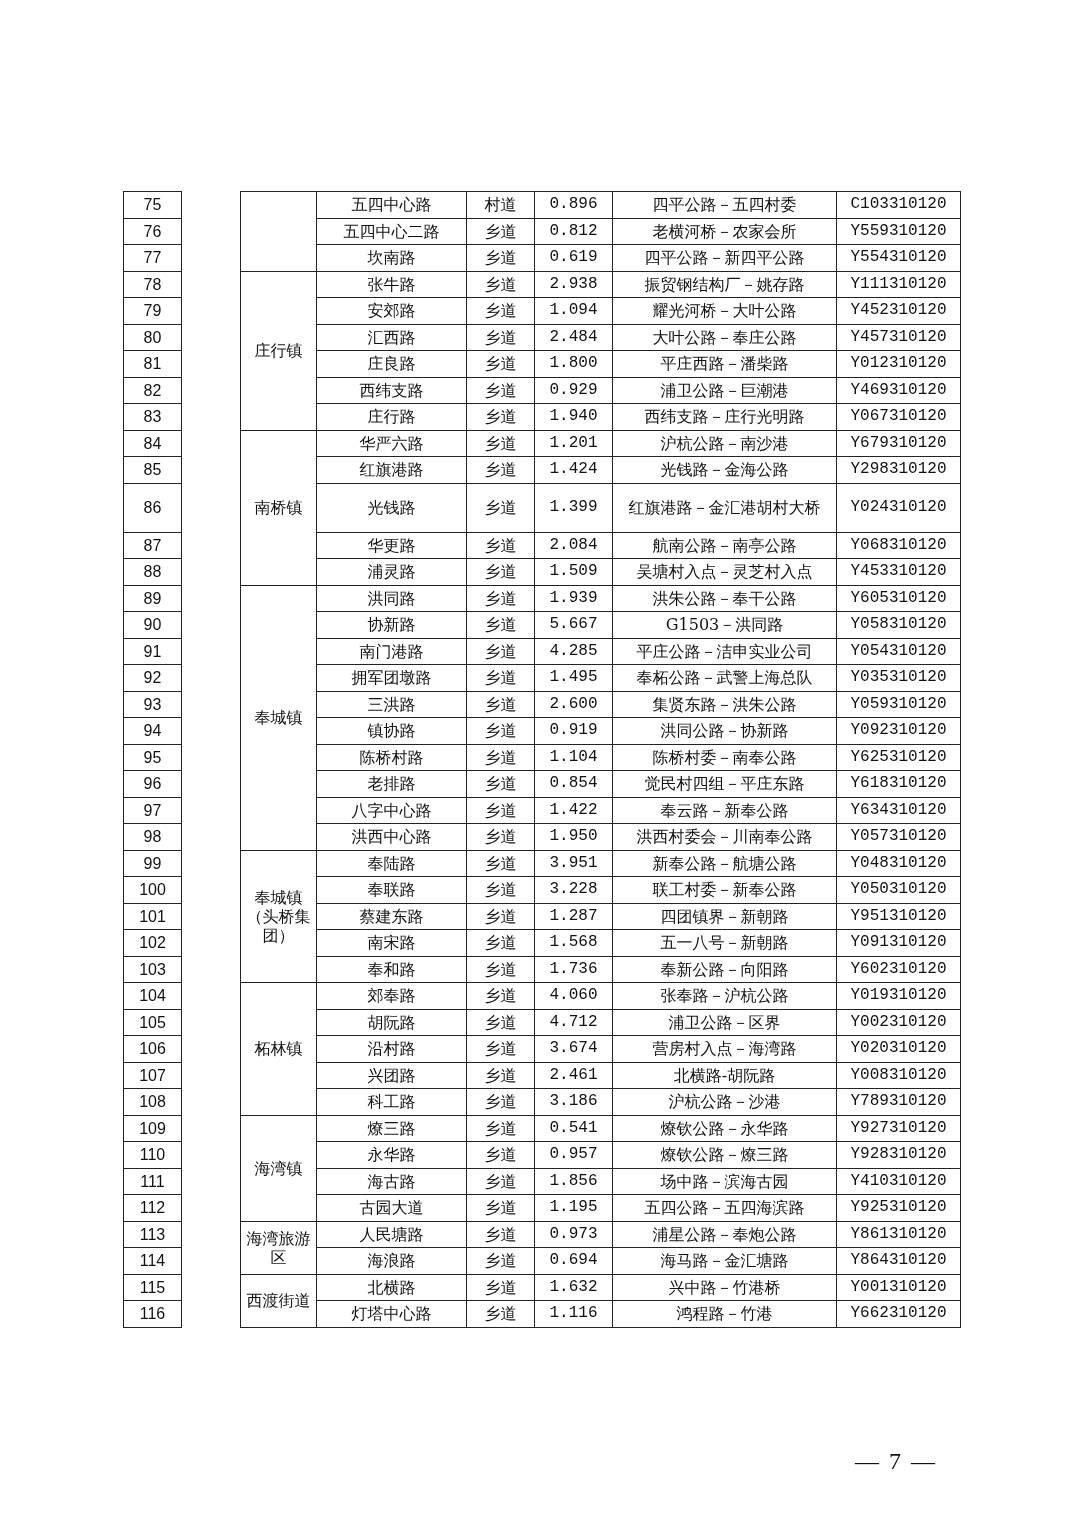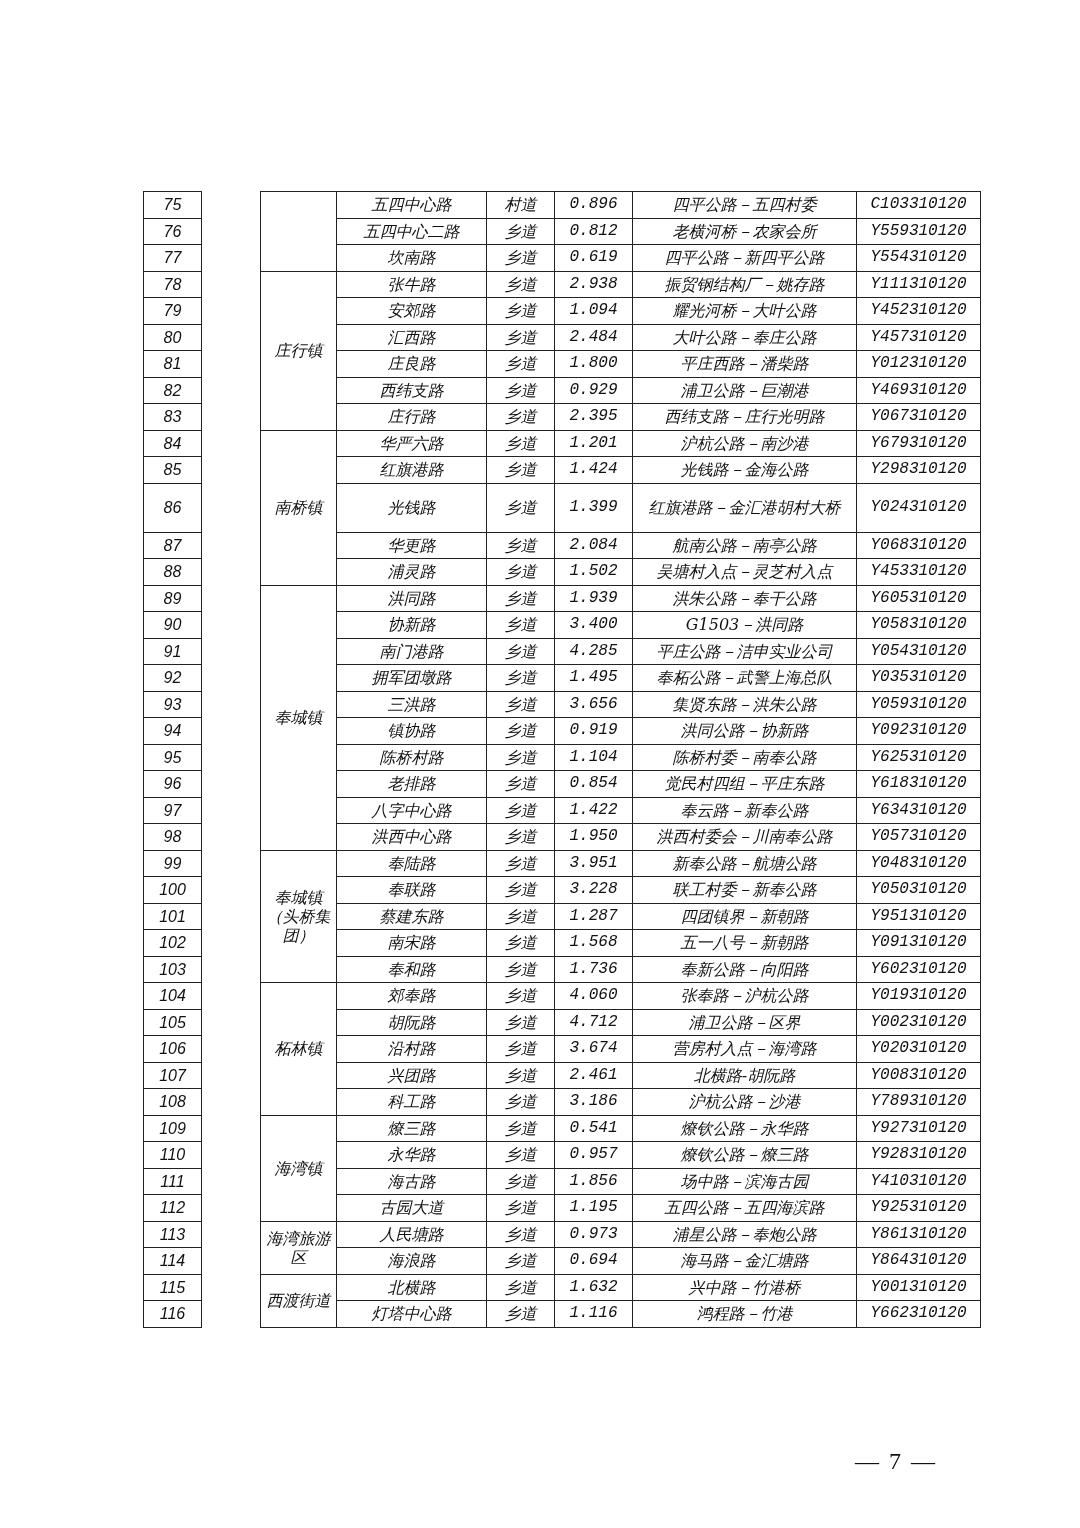--- a/index.html
+++ b/index.html
@@ -1,19 +1,19 @@
 <!DOCTYPE html>
 <html><head>
 <meta charset="utf-8">
 <style>
   html, body { margin: 0; padding: 0; background: #ffffff; }
   body { width: 1080px; height: 1528px; position: relative; overflow: hidden;
          font-family: "DejaVu Serif", "Liberation Serif", serif; color: #111; }
-  table.roads { position: absolute; left: 143px; top: 191px; border-collapse: collapse;
-                table-layout: fixed; width: 837px; font-size: 16px; font-style: italic; }
+  table.roads { position: absolute; left: 123px; top: 191px; border-collapse: collapse;
+                table-layout: fixed; width: 837px; font-size: 16px; }
   table.roads td { border: 1.5px solid #222; text-align: center; vertical-align: middle;
                    padding: 0 2px; height: 25.5px; line-height: 19px; white-space: normal; }
   table.roads td.no { font-family: "Liberation Sans", sans-serif; font-size: 16px; }
   table.roads td.num, table.roads td.code { font-family: "Liberation Mono", "DejaVu Sans Mono", monospace; font-size: 16px; }
   table.roads td.blank { border-top: none; border-bottom: none; }
   tr.tall td { height: 48px; }
   .page-num { position: absolute; left: 855px; top: 1448px; font-size: 24px;
               font-family: "Liberation Serif", serif; letter-spacing: 2px; }
 </style>
 </head>
@@ -95,21 +95,21 @@
         <td class="road">西纬支路</td>
         <td class="grade">乡道</td>
         <td class="num">0.929</td>
         <td class="section">浦卫公路－巨潮港</td>
         <td class="code">Y469310120</td>
       </tr>
       <tr>
         <td class="no">83</td>
         <td class="road">庄行路</td>
         <td class="grade">乡道</td>
-        <td class="num">2.395</td>
+        <td class="num">1.940</td>
         <td class="section">西纬支路－庄行光明路</td>
         <td class="code">Y067310120</td>
       </tr>
       <tr>
         <td class="no">84</td>
         <td class="town" rowspan="5">南桥镇</td>
         <td class="road">华严六路</td>
         <td class="grade">乡道</td>
         <td class="num">1.201</td>
         <td class="section">沪杭公路－南沙港</td>
@@ -136,38 +136,38 @@
         <td class="road">华更路</td>
         <td class="grade">乡道</td>
         <td class="num">2.084</td>
         <td class="section">航南公路－南亭公路</td>
         <td class="code">Y068310120</td>
       </tr>
       <tr>
         <td class="no">88</td>
         <td class="road">浦灵路</td>
         <td class="grade">乡道</td>
-        <td class="num">1.502</td>
+        <td class="num">1.509</td>
         <td class="section">吴塘村入点－灵芝村入点</td>
         <td class="code">Y453310120</td>
       </tr>
       <tr>
         <td class="no">89</td>
         <td class="town" rowspan="10">奉城镇</td>
         <td class="road">洪同路</td>
         <td class="grade">乡道</td>
         <td class="num">1.939</td>
         <td class="section">洪朱公路－奉干公路</td>
         <td class="code">Y605310120</td>
       </tr>
       <tr>
         <td class="no">90</td>
         <td class="road">协新路</td>
         <td class="grade">乡道</td>
-        <td class="num">3.400</td>
+        <td class="num">5.667</td>
         <td class="section">G1503－洪同路</td>
         <td class="code">Y058310120</td>
       </tr>
       <tr>
         <td class="no">91</td>
         <td class="road">南门港路</td>
         <td class="grade">乡道</td>
         <td class="num">4.285</td>
         <td class="section">平庄公路－洁申实业公司</td>
         <td class="code">Y054310120</td>
@@ -177,21 +177,21 @@
         <td class="road">拥军团墩路</td>
         <td class="grade">乡道</td>
         <td class="num">1.495</td>
         <td class="section">奉柘公路－武警上海总队</td>
         <td class="code">Y035310120</td>
       </tr>
       <tr>
         <td class="no">93</td>
         <td class="road">三洪路</td>
         <td class="grade">乡道</td>
-        <td class="num">3.656</td>
+        <td class="num">2.600</td>
         <td class="section">集贤东路－洪朱公路</td>
         <td class="code">Y059310120</td>
       </tr>
       <tr>
         <td class="no">94</td>
         <td class="road">镇协路</td>
         <td class="grade">乡道</td>
         <td class="num">0.919</td>
         <td class="section">洪同公路－协新路</td>
         <td class="code">Y092310120</td>

